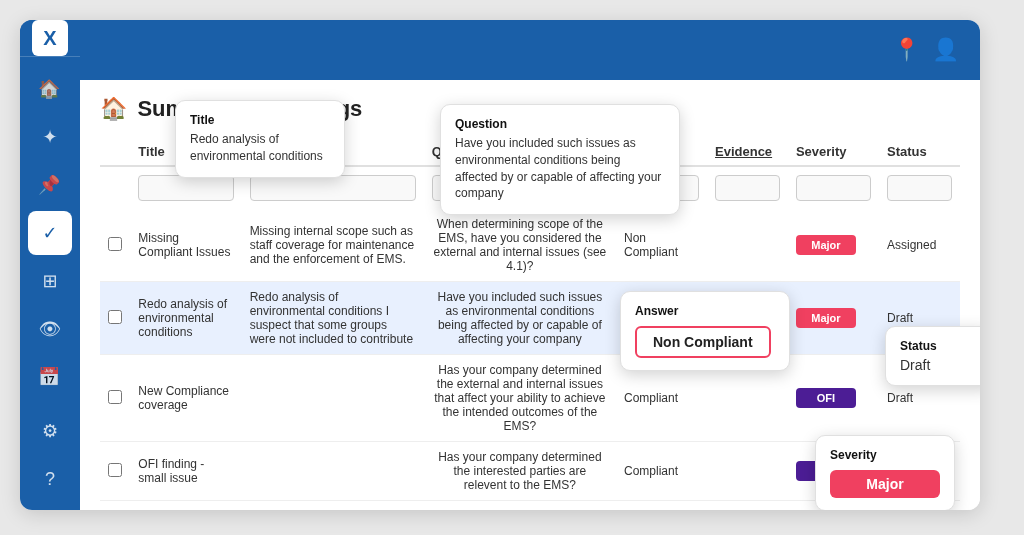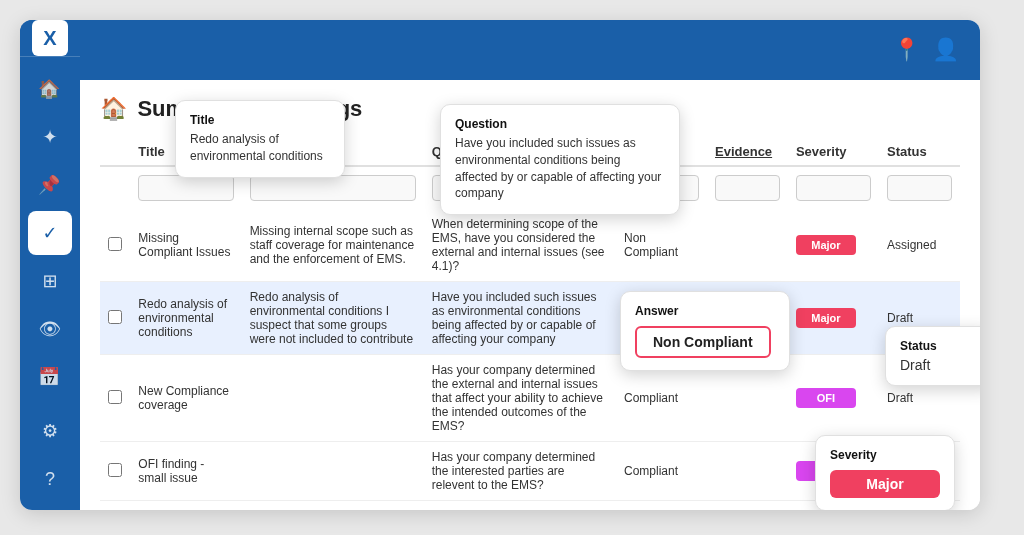--- a/index.html
+++ b/index.html
@@ -187,39 +187,39 @@
     }
 
     .row-checkbox {
       width: 14px;
       height: 14px;
       cursor: pointer;
     }
 
     .col-title { width: 110px; }
     .col-desc { width: 180px; }
-    .col-question { width: 190px; }
+    .col-question { width: 190px; text-align: center; }
     .col-answer { width: 90px; }
     .col-evidence { width: 80px; text-decoration: underline; }
     .col-severity { width: 90px; }
     .col-status { width: 80px; }
 
     .badge {
       display: inline-block;
       padding: 4px 14px;
       border-radius: 4px;
       font-size: 11px;
       font-weight: 600;
       color: white;
       min-width: 60px;
       text-align: center;
     }
 
     .badge-major { background: #f04060; }
-    .badge-ofi { background: #d946ef; }
+    .badge-ofi { background: #4c1d95; }
 
     .highlighted-row {
       background: #e8f0fe !important;
     }
 
     
     .tooltip-box {
       position: absolute;
       background: white;
       border-radius: 10px;

